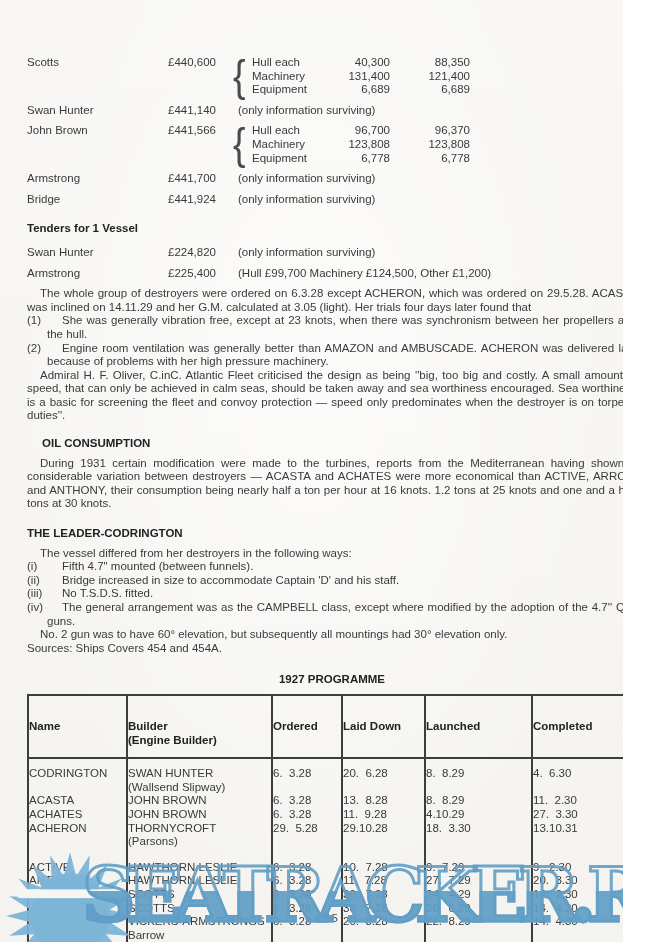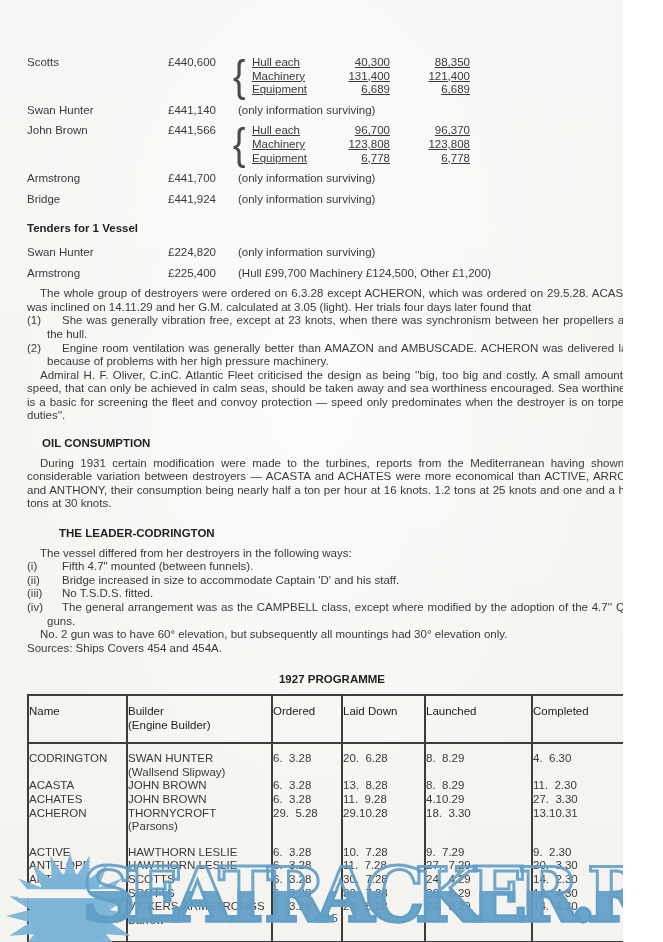--- a/index.html
+++ b/index.html
@@ -14,44 +14,44 @@
   .content { position:absolute; left:27px; top:56px; width:610px; }
 
   
   .trow { display:flex; align-items:flex-start; margin-bottom:7px; }
   .tname { width:141px; flex:none; }
   .tprice { width:62px; flex:none; }
   .tnote { margin-left:8px; }
   .breakdown { position:relative; margin-left:6px; padding-left:16px; }
   .brace { position:absolute; left:-3px; top:-2px; font-size:44px; line-height:44px;
            font-weight:100; color:#4a4a4a; transform:scaleX(0.85); transform-origin:left top; }
-  .bd-line { display:flex;text-decoration:underline; }
+  .bd-line { display:flex; }
   .bd-item { width:88px; flex:none; }
   .bd-v1 { width:50px; flex:none; text-align:right; }
   .bd-v2 { width:80px; flex:none; text-align:right; }
 
   .section-heading { font-weight:bold; color:#222; margin:16px 0 10px; }
 
   
   p.body { margin:0; text-align:justify; }
   p.indent { text-indent:13px; }
   .numitem { position:relative; padding-left:20px; text-indent:15px; text-align:justify; }
   .numitem .num { position:absolute; left:0; top:0; text-indent:0; }
-  .mt6 { margin-top:6px; } .mt14 { margin-top:14px;margin-left:15px; } .mt16 { margin-top:16px;margin-left:32px; }
+  .mt6 { margin-top:6px; } .mt14 { margin-top:14px;margin-left:15px; } .mt16 { margin-top:16px; }
 
   
   .prog-title { text-align:center; font-weight:bold; color:#222; margin:18px 0 7px; }
   table.prog { border-collapse:collapse; width:607px; table-layout:fixed;
                border:2px solid #3d3d3d; }
   table.prog col.c1{width:99px} table.prog col.c2{width:145px} table.prog col.c3{width:70px}
   table.prog col.c4{width:83px} table.prog col.c5{width:107px} table.prog col.c6{width:103px}
   table.prog th, table.prog td { vertical-align:top; font-weight:normal; text-align:left;
                padding:0; line-height:13.6px; }
-  table.prog th { font-weight:normal; color:#222; border-bottom:2px solid #3d3d3d;
-               padding-top:9px; padding-bottom:10px; }
+  table.prog th { font-weight:bold; color:#222; border-bottom:2px solid #3d3d3d;
+               padding-top:24px; padding-bottom:10px; }
   .vline { border-left:2px solid #3d3d3d; }
   .pl8 { padding-left:8px; } .pl14 { padding-left:14px; } .pl6 { padding-left:6px; } .pl16 { padding-left:16px; }
   td.c-date { text-align:right; white-space:pre; }
   td.pr8{padding-right:8px} td.pr14{padding-right:14px} td.pr28{padding-right:28px} td.pr24{padding-right:24px}
   tr.first td { padding-top:8px; }
   tr.gap td { padding-top:12px; }
   tr.last td { padding-bottom:14px; }
   .sub { display:block; }
   .sub:empty { display:none; }
 

